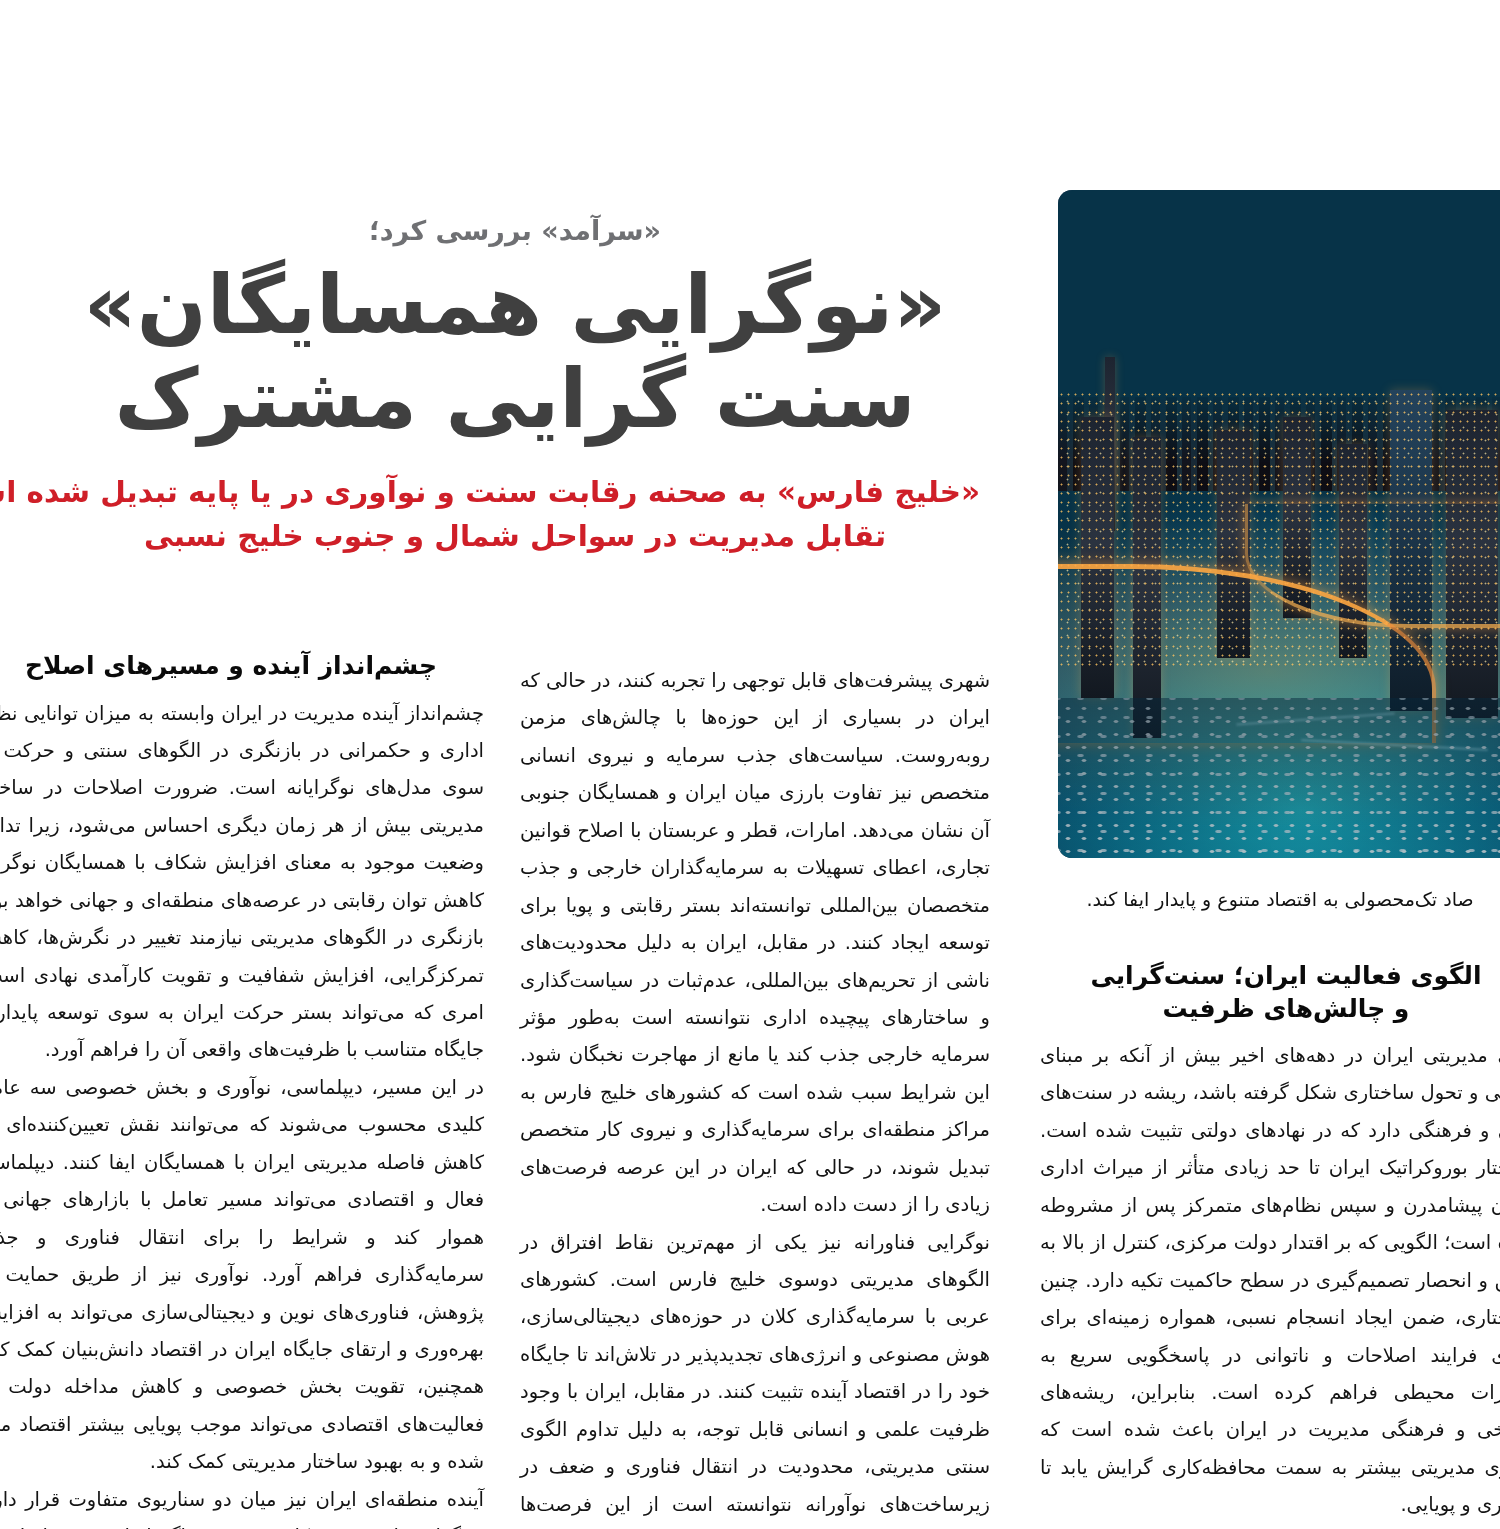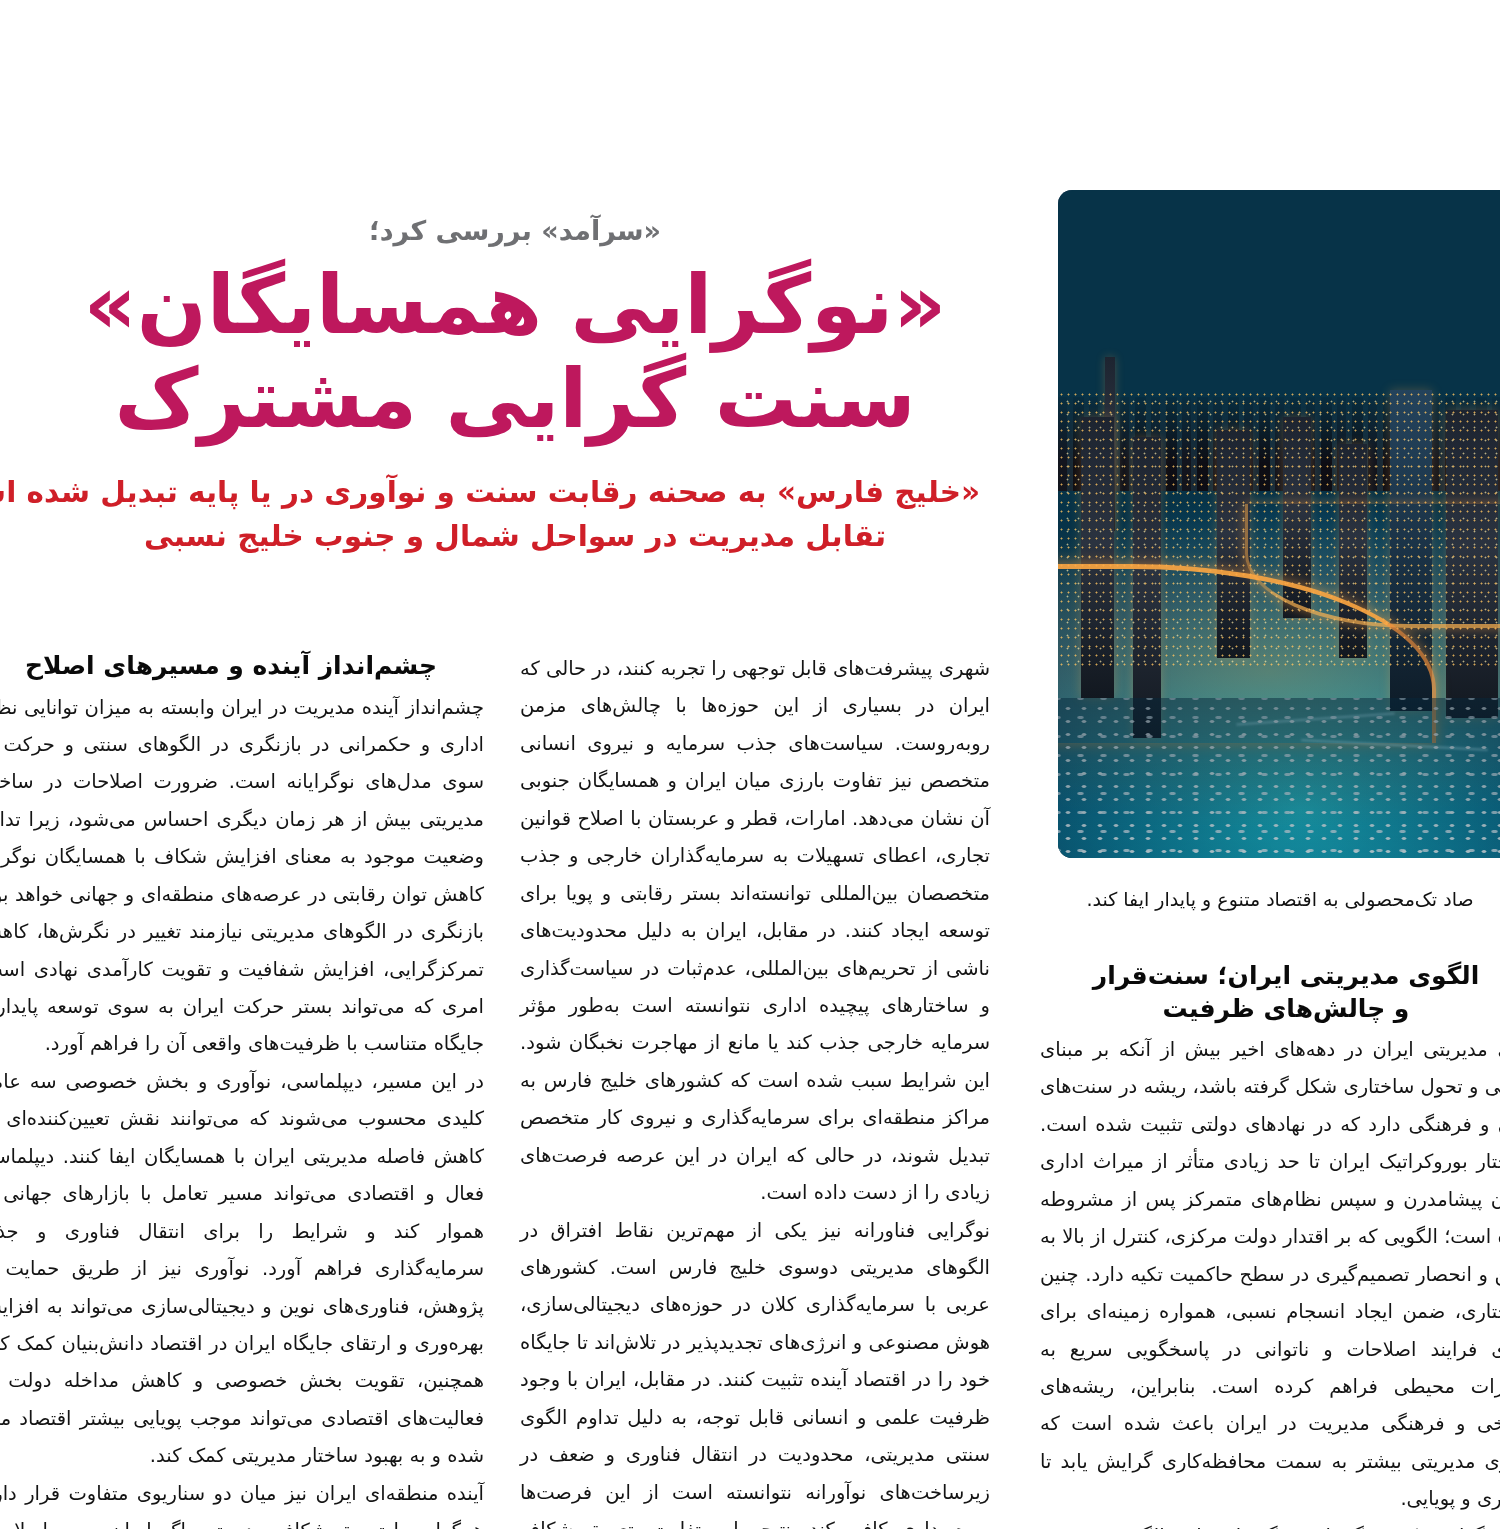--- a/index.html
+++ b/index.html
@@ -31,21 +31,21 @@
     font-weight: 700;
     color: #6f7073;
     letter-spacing: 0px;
     line-height: 1.2;
     margin: 0 0 12px 0;
   }
 
   .headline {
     font-size: 82px;
     font-weight: 900;
-    color: #be185d;
+    color: #404040;
     line-height: 1.12;
     letter-spacing: -1px;
     margin: 8px;
     white-space: nowrap;
   }
   .headline .hl-line { display: block; }
   .headline .hl-line.l2 { margin-top: 2px; }
 
   .deck {
     margin-top: 26px;
@@ -210,21 +210,21 @@
     text-align: justify;
     font-size: 19.5px;
     line-height: 1.92;
     color: #141414;
   }
   
   .col-left   { left: -22px;  width: 506px; }
   .col-middle { left: 520px;  width: 470px; }
   .col-right  { left: 1040px; width: 492px; top: 960px; }
 
-  .col p { margin: 0 0 0 0; text-indent: 0; }
+  .col p { margin: 12px 0 0 0; text-indent: 0; }
   .col p + p { margin-top: 0; }
 
   .section-head {
     font-size: 25px;
     font-weight: 900;
     color: #0a0a0a;
     text-align: center;
     line-height: 1.3;
     margin: 0 0 6px 0;
     direction: rtl;
@@ -279,18 +279,18 @@
 </div>
 
 <div class="col col-middle">
   <p>شهری پیشرفت‌های قابل توجهی را تجربه کنند، در حالی که ایران در بسیاری از این حوزه‌ها با چالش‌های مزمن روبه‌روست. سیاست‌های جذب سرمایه و نیروی انسانی متخصص نیز تفاوت بارزی میان ایران و همسایگان جنوبی آن نشان می‌دهد. امارات، قطر و عربستان با اصلاح قوانین تجاری، اعطای تسهیلات به سرمایه‌گذاران خارجی و جذب متخصصان بین‌المللی توانسته‌اند بستر رقابتی و پویا برای توسعه ایجاد کنند. در مقابل، ایران به دلیل محدودیت‌های ناشی از تحریم‌های بین‌المللی، عدم‌ثبات در سیاست‌گذاری و ساختارهای پیچیده اداری نتوانسته است به‌طور مؤثر سرمایه خارجی جذب کند یا مانع از مهاجرت نخبگان شود. این شرایط سبب شده است که کشورهای خلیج فارس به مراکز منطقه‌ای برای سرمایه‌گذاری و نیروی کار متخصص تبدیل شوند، در حالی که ایران در این عرصه فرصت‌های زیادی را از دست داده است.</p>
   <p>نوگرایی فناورانه نیز یکی از مهم‌ترین نقاط افتراق در الگوهای مدیریتی دوسوی خلیج فارس است. کشورهای عربی با سرمایه‌گذاری کلان در حوزه‌های دیجیتالی‌سازی، هوش مصنوعی و انرژی‌های تجدیدپذیر در تلاش‌اند تا جایگاه خود را در اقتصاد آینده تثبیت کنند. در مقابل، ایران با وجود ظرفیت علمی و انسانی قابل توجه، به دلیل تداوم الگوی سنتی مدیریتی، محدودیت در انتقال فناوری و ضعف در زیرساخت‌های نوآورانه نتوانسته است از این فرصت‌ها بهره‌برداری کافی کند. نتیجه این تفاوت، تعمیق شکاف فناورانه و مدیریتی میان ایران و همسایگان آن است؛ شکافی که می‌تواند در بلندمدت پیامدهای مهمی برای موقعیت اقتصادی و سیاسی ایران در منطقه به همراه داشته باشد.</p>
 
 </div>
 
 <div class="col col-right">
   <div class="section-head">
-    <span>الگوی مدیریتی ایران؛ سنت‌قرار</span><br>
+    <span>الگوی فعالیت ایران؛ سنت‌گرایی</span><br>
     <span>و چالش‌های ظرفیت</span>
   </div>
   <p>گوی مدیریتی ایران در دهه‌های اخیر بیش از آنکه بر مبنای گرایی و تحول ساختاری شکل گرفته باشد، ریشه در سنت‌های یخی و فرهنگی دارد که در نهادهای دولتی تثبیت شده است. ساختار بوروکراتیک ایران تا حد زیادی متأثر از میراث اداری ایران پیشامدرن و سپس نظام‌های متمرکز پس از مشروطه بوده است؛ الگویی که بر اقتدار دولت مرکزی، کنترل از بالا به پایین و انحصار تصمیم‌گیری در سطح حاکمیت تکیه دارد. چنین ساختاری، ضمن ایجاد انسجام نسبی، همواره زمینه‌ای برای کندی فرایند اصلاحات و ناتوانی در پاسخگویی سریع به تغییرات محیطی فراهم کرده است. بنابراین، ریشه‌های تاریخی و فرهنگی مدیریت در ایران باعث شده است که الگوی مدیریتی بیشتر به سمت محافظه‌کاری گرایش یابد تا نوآوری و پویایی.</p>
   <p>تمرکزگرایی یکی دیگر از ویژگی‌های بارز الگوی مدیریتی ایران است که پیامدهای متعددی به همراه داشته است. تمرکز شدید در تصمیم‌گیری و تخصیص منابع موجب شده است که نهادهای محلی و منطقه‌ای نتوانند نقش مؤثری در فرایند توسعه ایفا کنند.</p>
 </div>
 
 </body></html>

